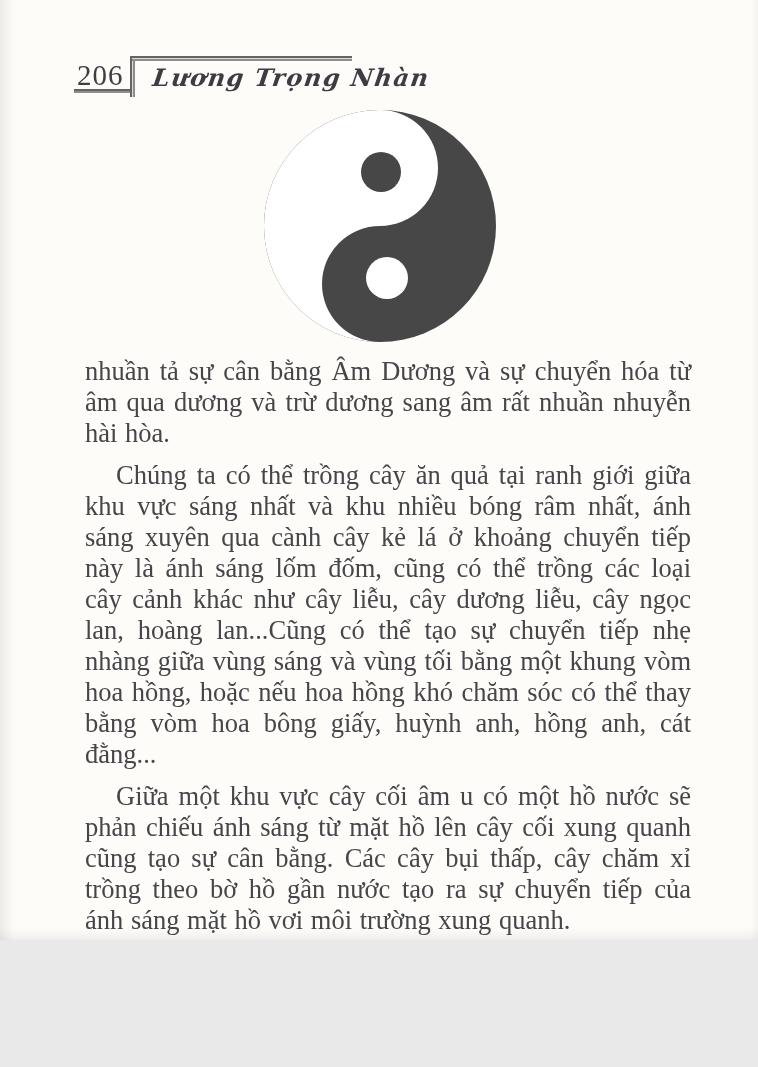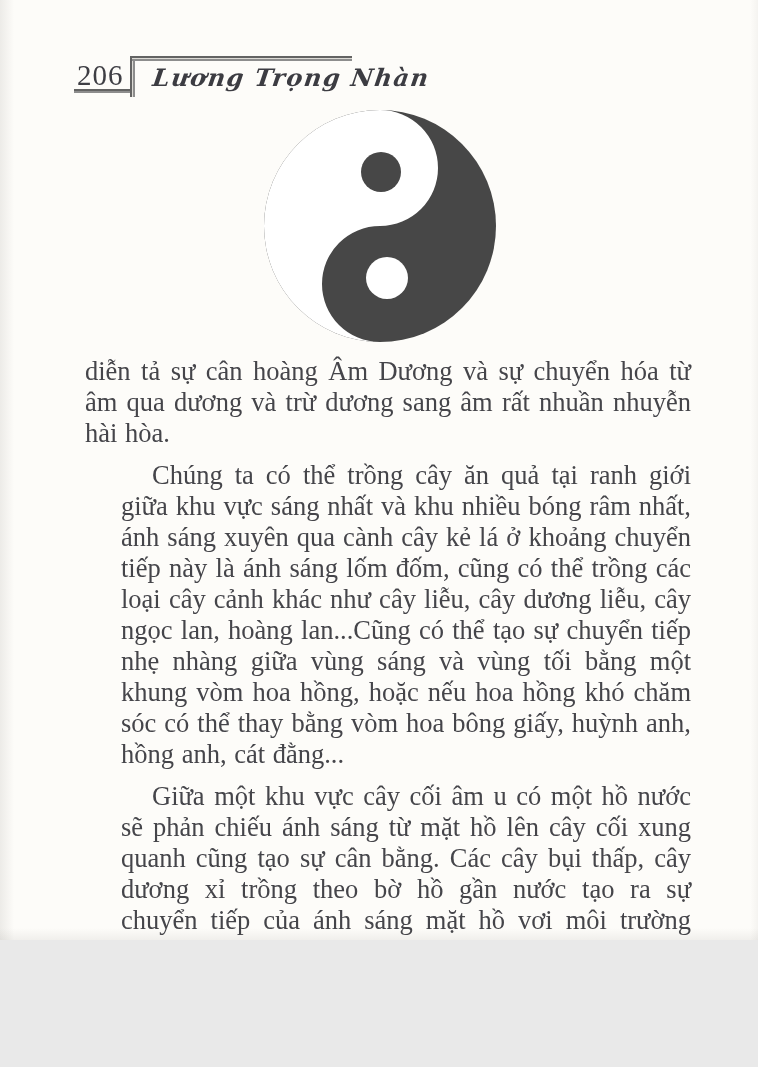--- a/index.html
+++ b/index.html
@@ -67,21 +67,21 @@
 
   
   .body-text{
     position:absolute;left:85px;top:356px;width:606px;
     font-size:26.5px;line-height:31px;
     text-align:justify;
     color:var(--text-color,#45454a);
     word-spacing:1px;
   }
   .body-text p{margin:0 0 11px 0;}
-  .body-text p.ind{text-indent:31px;margin-left:36px;}
+  .body-text p.ind{text-indent:31px;}
 
   
   .watermark{
     position:absolute;left:591px;top:1013px;
     display:flex;align-items:center;gap:7px;
     cursor:pointer;
   }
   .wm-icon{
     display:block;width:32px;height:36px;
     border:3px solid var(--watermark-border,#d08a78);
@@ -116,23 +116,23 @@
   <div class="author">Lương Trọng Nhàn</div>
 
   <svg class="yinyang" viewBox="0 0 236 236" aria-hidden="true">
     <circle cx="118" cy="118" r="116" class="ink"></circle>
     <path d="M118,2 A116,116 0 0 0 118,234 A58,58 0 0 1 118,118 A58,58 0 0 0 118,2 Z" fill="#ffffff"></path>
     <circle cx="119" cy="64" r="20" class="ink"></circle>
     <circle cx="125" cy="170" r="21" fill="#ffffff"></circle>
   </svg>
 
   <div class="body-text">
-    <p>diễn tả sự cân hoàng Âm Dương và sự chuyển hóa từ âm qua dương và trừ dương sang âm rất nhuần nhuyễn hài hòa.</p>
+    <p>nhuần tả sự cân bằng Âm Dương và sự chuyển hóa từ âm qua dương và trừ dương sang âm rất nhuần nhuyễn hài hòa.</p>
     <p class="ind">Chúng ta có thể trồng cây ăn quả tại ranh giới giữa khu vực sáng nhất và khu nhiều bóng râm nhất, ánh sáng xuyên qua cành cây kẻ lá ở khoảng chuyển tiếp này là ánh sáng lốm đốm, cũng có thể trồng các loại cây cảnh khác như cây liễu, cây dương liễu, cây ngọc lan, hoàng lan...Cũng có thể tạo sự chuyển tiếp nhẹ nhàng giữa vùng sáng và vùng tối bằng một khung vòm hoa hồng, hoặc nếu hoa hồng khó chăm sóc có thể thay bằng vòm hoa bông giấy, huỳnh anh, hồng anh, cát đằng...</p>
-    <p class="ind">Giữa một khu vực cây cối âm u có một hồ nước sẽ phản chiếu ánh sáng từ mặt hồ lên cây cối xung quanh cũng tạo sự cân bằng. Các cây bụi thấp, cây dương xỉ trồng theo bờ hồ gần nước tạo ra sự chuyển tiếp của ánh sáng mặt hồ vơi môi trường xung quanh.</p>
+    <p class="ind">Giữa một khu vực cây cối âm u có một hồ nước sẽ phản chiếu ánh sáng từ mặt hồ lên cây cối xung quanh cũng tạo sự cân bằng. Các cây bụi thấp, cây chăm xỉ trồng theo bờ hồ gần nước tạo ra sự chuyển tiếp của ánh sáng mặt hồ vơi môi trường xung quanh.</p>
   </div>
 
   <div class="watermark">
     <span class="wm-icon">
       <svg viewBox="0 0 236 236" aria-hidden="true">
         <circle cx="118" cy="118" r="116" class="wm-ink"></circle>
         <path d="M118,2 A116,116 0 0 0 118,234 A58,58 0 0 1 118,118 A58,58 0 0 0 118,2 Z" fill="#ffffff"></path>
         <circle cx="119" cy="64" r="22" class="wm-ink"></circle>
         <circle cx="125" cy="170" r="23" fill="#ffffff"></circle>
       </svg>

